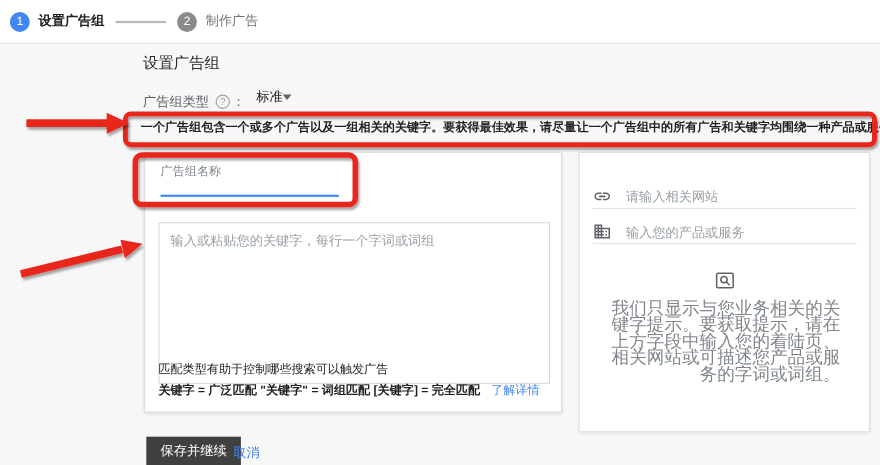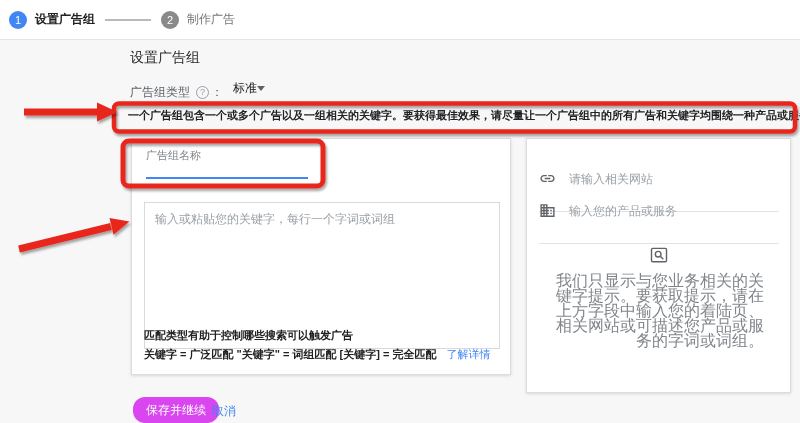--- a/index.html
+++ b/index.html
@@ -50,42 +50,42 @@
     position:absolute;left:14px;top:22px;width:162px;height:16px;border:none;outline:none;
     border-bottom:2px solid #4285f4;background:transparent;font-size:12px;color:#202124;padding:0;
   }
   .keywords-textarea{
     position:absolute;left:12px;top:63px;width:356px;height:147px;box-sizing:border-box;
     border:1px solid #d9d9d9;resize:none;outline:none;font-family:inherit;
     font-size:12px;color:#202124;padding:8px 10px;
   }
   .keywords-textarea::placeholder{color:#9aa0a6;}
   .name-input::placeholder{color:#9aa0a6;}
-  .match-title{position:absolute;left:12px;top:189px;font-size:11px;font-weight:700;color:#202124;}
+  .match-title{position:absolute;left:12px;top:189px;font-size:11px;font-weight:400;color:#202124;}
   .match-line{position:absolute;left:12px;top:208px;font-size:11px;font-weight:700;color:#202124;white-space:nowrap;}
   .learn-more{color:#4285f4;font-weight:400;margin-left:10px;text-decoration:none;cursor:pointer;}
   
   .right-card{left:526px;top:97px;width:265px;height:255px;}
   .kw-title{position:absolute;left:12px;top:10px;font-size:12px;font-weight:700;color:#202124;}
   .kw-row{position:absolute;left:12px;width:240px;display:flex;align-items:center;gap:13px;
-    border-bottom:1px solid #e2e2e2;padding-bottom:24px;}
+    border-bottom:1px solid #e2e2e2;padding-bottom:2px;}
   .kw-row.row1{top:31px;}
   .kw-row.row2{top:63px;}
   .kw-input{border:none;outline:none;background:transparent;font-size:12px;color:#202124;width:190px;padding:0;}
   .kw-input::placeholder{color:#9aa0a6;}
   .kw-icon{flex:0 0 auto;display:flex;}
   .kw-empty-icon{position:absolute;left:0;top:106px;width:100%;display:flex;justify-content:center;}
   .kw-hint{
     position:absolute;left:27px;top:134px;width:210px;text-align:right;
     font-size:16px;color:#80868b;line-height:15px;
   }
   
   .save-btn{
-    position:absolute;left:133px;top:356px;height:26px;padding:0 13px;background:#d946ef;color:#fff;
-    border:none;border-radius:12px;font-size:12px;font-family:inherit;cursor:pointer;
+    position:absolute;left:133px;top:356px;height:26px;padding:0 13px;background:#404040;color:#fff;
+    border:none;border-radius:0;font-size:12px;font-family:inherit;cursor:pointer;
   }
   .cancel-link{position:absolute;left:212px;top:362px;font-size:12px;color:#4285f4;text-decoration:none;cursor:pointer;}
   
   .annotations{position:absolute;left:0;top:0;width:800px;height:423px;pointer-events:none;z-index:5;}
 </style>
 </head>
 <body>
 
 <div class="topbar">
   <div class="step">

